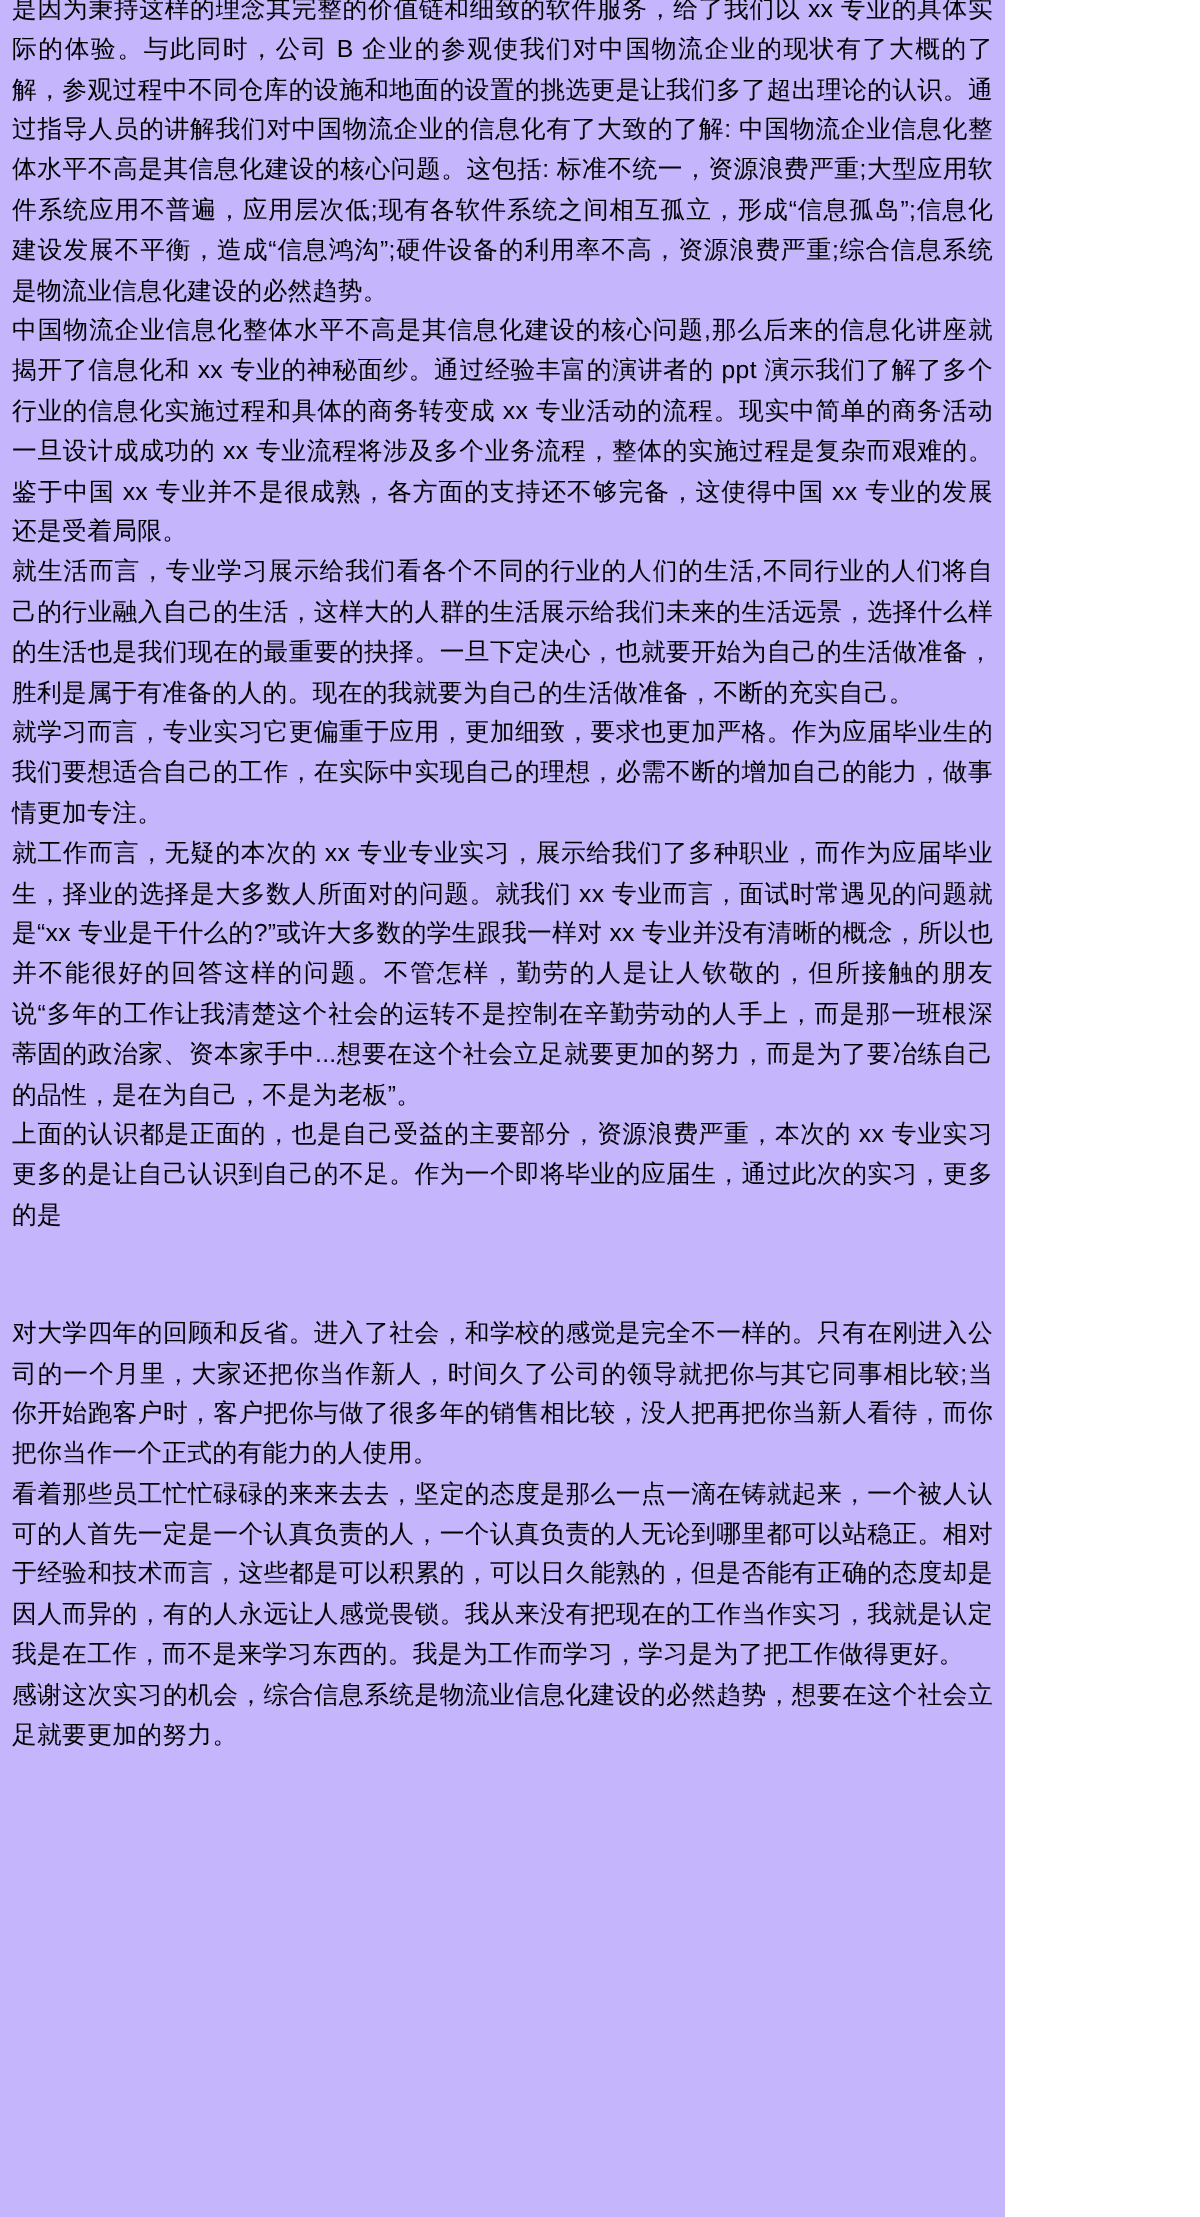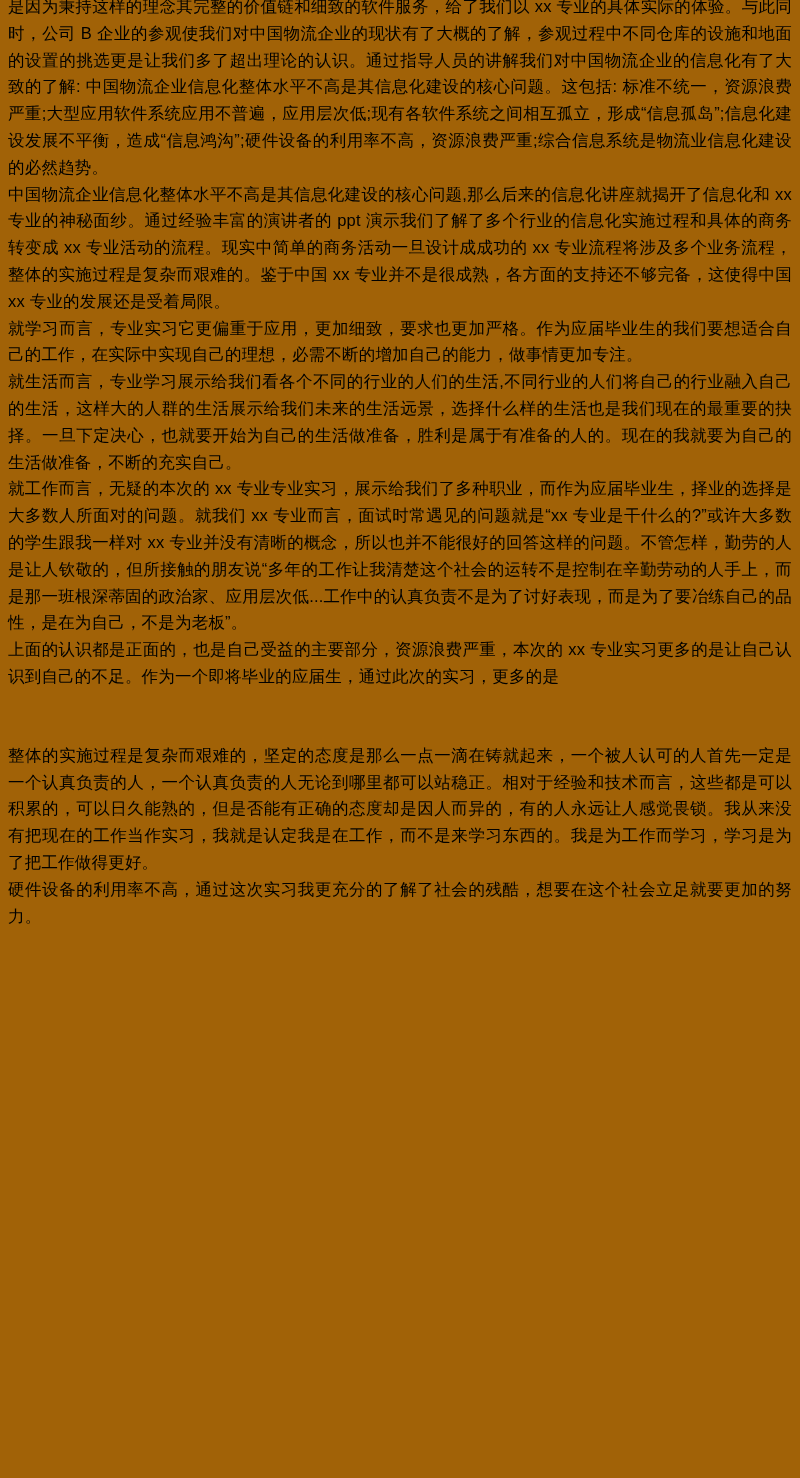--- a/index.html
+++ b/index.html
@@ -6,23 +6,23 @@
       margin: 0;
       padding: 0;
       background: #ffffff;
     }
     body {
       width: 800px;
       min-height: 1478px;
       overflow: hidden;
     }
     .page {
-      width: 800px;
+      width: 670px;
       min-height: 1478px;
-      background: #a16207;
+      background: #c4b5fd;
       box-sizing: border-box;
       padding: 0 8px;
       overflow: hidden;
     }
     .content {
       margin-top: -7px; 
       font-family: "Liberation Sans", sans-serif;
       font-size: 16.5px;
       line-height: 26.8px;
       color: #000000;
@@ -38,21 +38,22 @@
       height: 52px; 
     }
   </style>
 </head>
 <body>
 
 <div class="page">
   <div class="content">
     <p>是因为秉持这样的理念其完整的价值链和细致的软件服务，给了我们以 xx 专业的具体实际的体验。与此同时，公司 B 企业的参观使我们对中国物流企业的现状有了大概的了解，参观过程中不同仓库的设施和地面的设置的挑选更是让我们多了超出理论的认识。通过指导人员的讲解我们对中国物流企业的信息化有了大致的了解: 中国物流企业信息化整体水平不高是其信息化建设的核心问题。这包括: 标准不统一，资源浪费严重;大型应用软件系统应用不普遍，应用层次低;现有各软件系统之间相互孤立，形成“信息孤岛”;信息化建设发展不平衡，造成“信息鸿沟”;硬件设备的利用率不高，资源浪费严重;综合信息系统是物流业信息化建设的必然趋势。</p>
     <p>中国物流企业信息化整体水平不高是其信息化建设的核心问题,那么后来的信息化讲座就揭开了信息化和 xx 专业的神秘面纱。通过经验丰富的演讲者的 ppt 演示我们了解了多个行业的信息化实施过程和具体的商务转变成 xx 专业活动的流程。现实中简单的商务活动一旦设计成成功的 xx 专业流程将涉及多个业务流程，整体的实施过程是复杂而艰难的。鉴于中国 xx 专业并不是很成熟，各方面的支持还不够完备，这使得中国 xx 专业的发展还是受着局限。</p>
+    <p>就生活而言，专业学习展示给我们看各个不同的行业的人们的生活,不同行业的人们将自己的行业融入自己的生活，这样大的人群的生活展示给我们未来的生活远景，选择什么样的生活也是我们现在的最重要的抉择。一旦下定决心，也就要开始为自己的生活做准备，胜利是属于有准备的人的。现在的我就要为自己的生活做准备，不断的充实自己。</p>
     <p>就学习而言，专业实习它更偏重于应用，更加细致，要求也更加严格。作为应届毕业生的我们要想适合自己的工作，在实际中实现自己的理想，必需不断的增加自己的能力，做事情更加专注。</p>
-    <p>就生活而言，专业学习展示给我们看各个不同的行业的人们的生活,不同行业的人们将自己的行业融入自己的生活，这样大的人群的生活展示给我们未来的生活远景，选择什么样的生活也是我们现在的最重要的抉择。一旦下定决心，也就要开始为自己的生活做准备，胜利是属于有准备的人的。现在的我就要为自己的生活做准备，不断的充实自己。</p>
-    <p>就工作而言，无疑的本次的 xx 专业专业实习，展示给我们了多种职业，而作为应届毕业生，择业的选择是大多数人所面对的问题。就我们 xx 专业而言，面试时常遇见的问题就是“xx 专业是干什么的?”或许大多数的学生跟我一样对 xx 专业并没有清晰的概念，所以也并不能很好的回答这样的问题。不管怎样，勤劳的人是让人钦敬的，但所接触的朋友说“多年的工作让我清楚这个社会的运转不是控制在辛勤劳动的人手上，而是那一班根深蒂固的政治家、应用层次低...工作中的认真负责不是为了讨好表现，而是为了要冶练自己的品性，是在为自己，不是为老板”。</p>
+    <p>就工作而言，无疑的本次的 xx 专业专业实习，展示给我们了多种职业，而作为应届毕业生，择业的选择是大多数人所面对的问题。就我们 xx 专业而言，面试时常遇见的问题就是“xx 专业是干什么的?”或许大多数的学生跟我一样对 xx 专业并没有清晰的概念，所以也并不能很好的回答这样的问题。不管怎样，勤劳的人是让人钦敬的，但所接触的朋友说“多年的工作让我清楚这个社会的运转不是控制在辛勤劳动的人手上，而是那一班根深蒂固的政治家、资本家手中...想要在这个社会立足就要更加的努力，而是为了要冶练自己的品性，是在为自己，不是为老板”。</p>
     <p>上面的认识都是正面的，也是自己受益的主要部分，资源浪费严重，本次的 xx 专业实习更多的是让自己认识到自己的不足。作为一个即将毕业的应届生，通过此次的实习，更多的是</p>
     <div class="page-gap"></div>
-    <p>整体的实施过程是复杂而艰难的，坚定的态度是那么一点一滴在铸就起来，一个被人认可的人首先一定是一个认真负责的人，一个认真负责的人无论到哪里都可以站稳正。相对于经验和技术而言，这些都是可以积累的，可以日久能熟的，但是否能有正确的态度却是因人而异的，有的人永远让人感觉畏锁。我从来没有把现在的工作当作实习，我就是认定我是在工作，而不是来学习东西的。我是为工作而学习，学习是为了把工作做得更好。</p>
-    <p>硬件设备的利用率不高，通过这次实习我更充分的了解了社会的残酷，想要在这个社会立足就要更加的努力。</p>
+    <p>对大学四年的回顾和反省。进入了社会，和学校的感觉是完全不一样的。只有在刚进入公司的一个月里，大家还把你当作新人，时间久了公司的领导就把你与其它同事相比较;当你开始跑客户时，客户把你与做了很多年的销售相比较，没人把再把你当新人看待，而你把你当作一个正式的有能力的人使用。</p>
+    <p>看着那些员工忙忙碌碌的来来去去，坚定的态度是那么一点一滴在铸就起来，一个被人认可的人首先一定是一个认真负责的人，一个认真负责的人无论到哪里都可以站稳正。相对于经验和技术而言，这些都是可以积累的，可以日久能熟的，但是否能有正确的态度却是因人而异的，有的人永远让人感觉畏锁。我从来没有把现在的工作当作实习，我就是认定我是在工作，而不是来学习东西的。我是为工作而学习，学习是为了把工作做得更好。</p>
+    <p>感谢这次实习的机会，综合信息系统是物流业信息化建设的必然趋势，想要在这个社会立足就要更加的努力。</p>
   </div>
 </div>
 
 </body></html>

